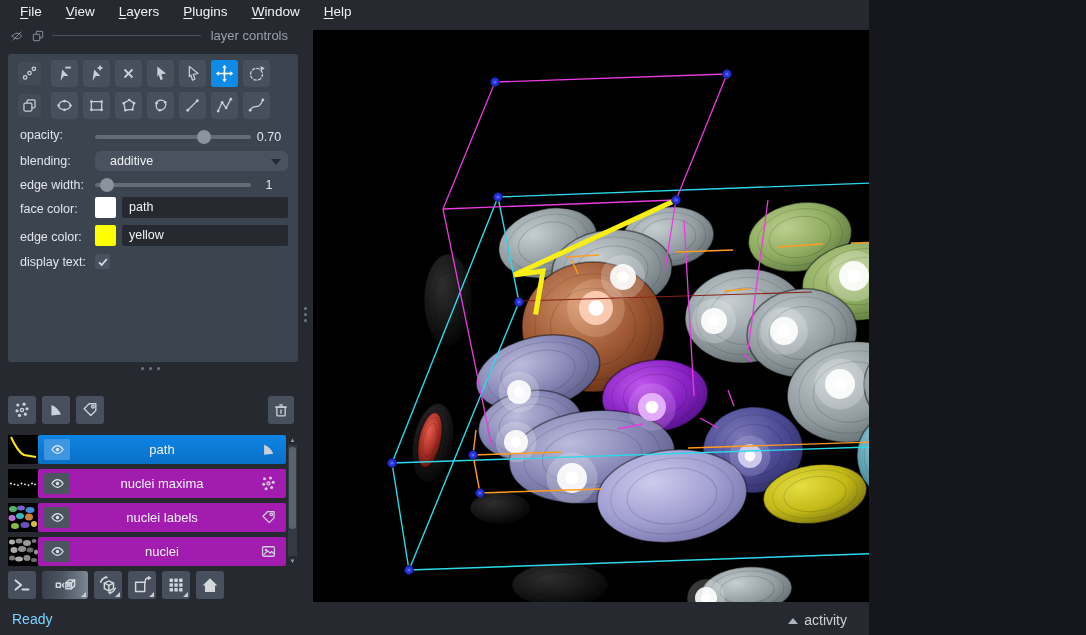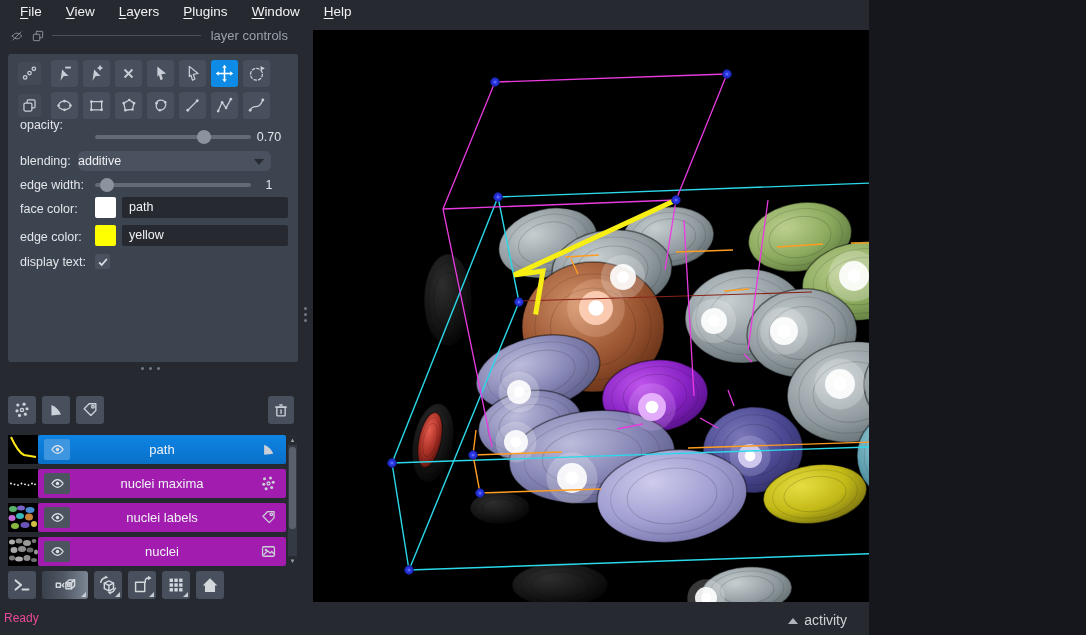--- a/index.html
+++ b/index.html
@@ -19,22 +19,22 @@
   .panelbox{position:absolute;background:#3c4450;border-radius:3px;}
   .toolbtn{position:absolute;width:27px;height:27px;background:#47505c;border-radius:3px;
            color:#c9ced6;display:flex;align-items:center;justify-content:center;}
   .toolbtn.small{width:23px;height:23px;background:#434b57;}
   .toolbtn.active{background:#0d8be6;color:#ffffff;}
   .toolbtn svg{width:19px;height:19px;}
   .ctl-label{position:absolute;left:20px;font-size:12.5px;color:#e2e5e9;}
   .slider-track{position:absolute;left:95px;width:156px;height:4px;background:#636b77;border-radius:2px;}
   .slider-handle{position:absolute;width:14px;height:14px;border-radius:50%;background:#8b939e;top:-5px;}
   .ctl-value{position:absolute;left:250px;width:38px;text-align:center;font-size:12.5px;color:#e2e5e9;}
-  .combo{position:absolute;left:78px;width:193px;height:20px;background:#4a525f;border-radius:6px;
-         font-size:12.5px;color:#eef0f3;line-height:20px;padding-left:0;box-sizing:border-box;}
+  .combo{position:absolute;left:95px;width:193px;height:20px;background:#4a525f;border-radius:6px;
+         font-size:12.5px;color:#eef0f3;line-height:20px;padding-left:15px;box-sizing:border-box;}
   .combo .arr{position:absolute;right:7px;top:8px;width:0;height:0;border-left:5px solid transparent;
          border-right:5px solid transparent;border-top:6px solid #262a31;}
   .swatch{position:absolute;left:95px;width:21px;height:21px;border-radius:2px;}
   .cfield{position:absolute;left:122px;width:166px;height:21px;background:#262930;border-radius:2px;
           font-size:12.5px;color:#f1f3f5;line-height:21px;padding-left:7px;box-sizing:border-box;}
   .checkbox{position:absolute;left:95px;width:15px;height:15px;background:#4a525f;border-radius:2px;
             display:flex;align-items:center;justify-content:center;}
   .dots-h{position:absolute;display:flex;gap:5px;}
   .dots-h i,.dots-v i{width:3px;height:3px;border-radius:50%;background:#717986;display:block;}
   .dots-v{position:absolute;display:flex;flex-direction:column;gap:3px;}
@@ -59,21 +59,21 @@
   
   .vwbtn{position:absolute;top:571px;height:28px;background:#47505c;border-radius:3px;color:#d3d8dd;
          display:flex;align-items:center;justify-content:center;}
   .vwbtn svg{width:22px;height:22px;}
   .vwbtn .notch{position:absolute;right:2px;bottom:2px;width:0;height:0;
          border-left:5px solid transparent;border-bottom:5px solid #c8cdd3;}
   .vwbtn.grad{background:linear-gradient(90deg,#39414c 0%,#4d5662 45%,#7d8794 100%);}
   
   .canvas3d{position:absolute;left:313px;top:30px;width:768px;height:572px;background:#000;}
   .statusbar{position:absolute;left:0;top:602px;width:100%;height:33px;background:#262930;}
-  .status-left{position:absolute;left:4px;top:9px;font-size:12px;color:#ec4899;}
+  .status-left{position:absolute;left:12px;top:9px;font-size:14px;color:#7dd3fc;}
   .activity{position:absolute;right:22px;top:10px;font-size:14px;color:#ced2d7;display:flex;align-items:center;gap:6px;}
   .activity .caret{width:0;height:0;border-left:5px solid transparent;border-right:5px solid transparent;
          border-bottom:6px solid #aeb4bb;margin-top:1px;}
 </style>
 </head>
 <body>
 
 <div class="app">
 
   <div class="menubar" id="menubar">
@@ -212,21 +212,21 @@
       </div>
       <div class="toolbtn" style="left: 243px; top: 92px;">
         <svg viewBox="0 0 24 24">
           <path d="M4 18 C9 8 14 20 20 5" stroke="currentColor" fill="none" stroke-width="1.6" stroke-linecap="round" stroke-linejoin="round"></path>
           <circle cx="4" cy="18" r="1.8" fill="currentColor"></circle>
           <circle cx="20" cy="5" r="1.8" fill="currentColor"></circle>
         </svg>
       </div>
     </div>
 
-  <div class="ctl-label" style="top:118px;">opacity:</div>
+  <div class="ctl-label" style="top:128px;">opacity:</div>
   <div class="slider-track" style="top:135px;">
     <div class="slider-handle" id="op-handle" style="left: 102.2px;"></div>
   </div>
   <div class="ctl-value" style="top:130px;">0.70</div>
 
   <div class="ctl-label" style="top:154px;">blending:</div>
   <div class="combo" style="top:151px;">
     <span>additive</span>
     <span class="arr"></span>
   </div>

